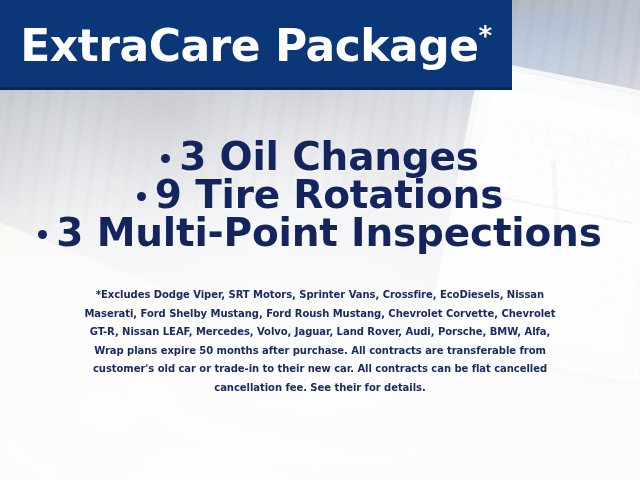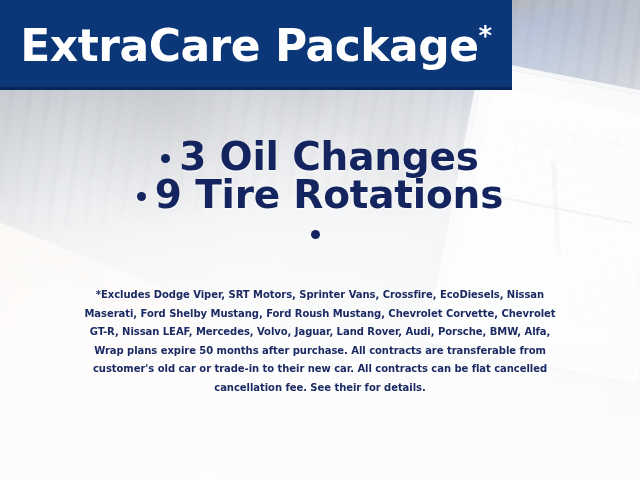--- a/index.html
+++ b/index.html
@@ -264,21 +264,21 @@
     <div class="wash-2"></div>
   </div>
 
   <div class="banner">
     <div class="banner-title"><span>ExtraCare Package</span><span class="star">*</span></div>
   </div>
 
   <div class="bullets">
     <div class="bullet-line"><span class="bullet-dot"></span><span>3 Oil Changes</span></div>
     <div class="bullet-line"><span class="bullet-dot"></span><span>9 Tire Rotations</span></div>
-    <div class="bullet-line"><span class="bullet-dot"></span></div>
+    <div class="bullet-line"><span class="bullet-dot"></span><span>3 Multi-Point Inspections</span></div>
   </div>
 
   <div class="fineprint">
     <span class="fp-line">*Excludes Dodge Viper, SRT Motors, Sprinter Vans, Crossfire, EcoDiesels, Nissan</span>
     <span class="fp-line">Maserati, Ford Shelby Mustang, Ford Roush Mustang, Chevrolet Corvette, Chevrolet</span>
     <span class="fp-line">GT-R, Nissan LEAF, Mercedes, Volvo, Jaguar, Land Rover, Audi, Porsche, BMW, Alfa,</span>
     <span class="fp-line">Wrap plans expire 50 months after purchase. All contracts are transferable from</span>
     <span class="fp-line">customer's old car or trade-in to their new car. All contracts can be flat cancelled</span>
     <span class="fp-line">cancellation fee. See their for details.</span>
   </div>

